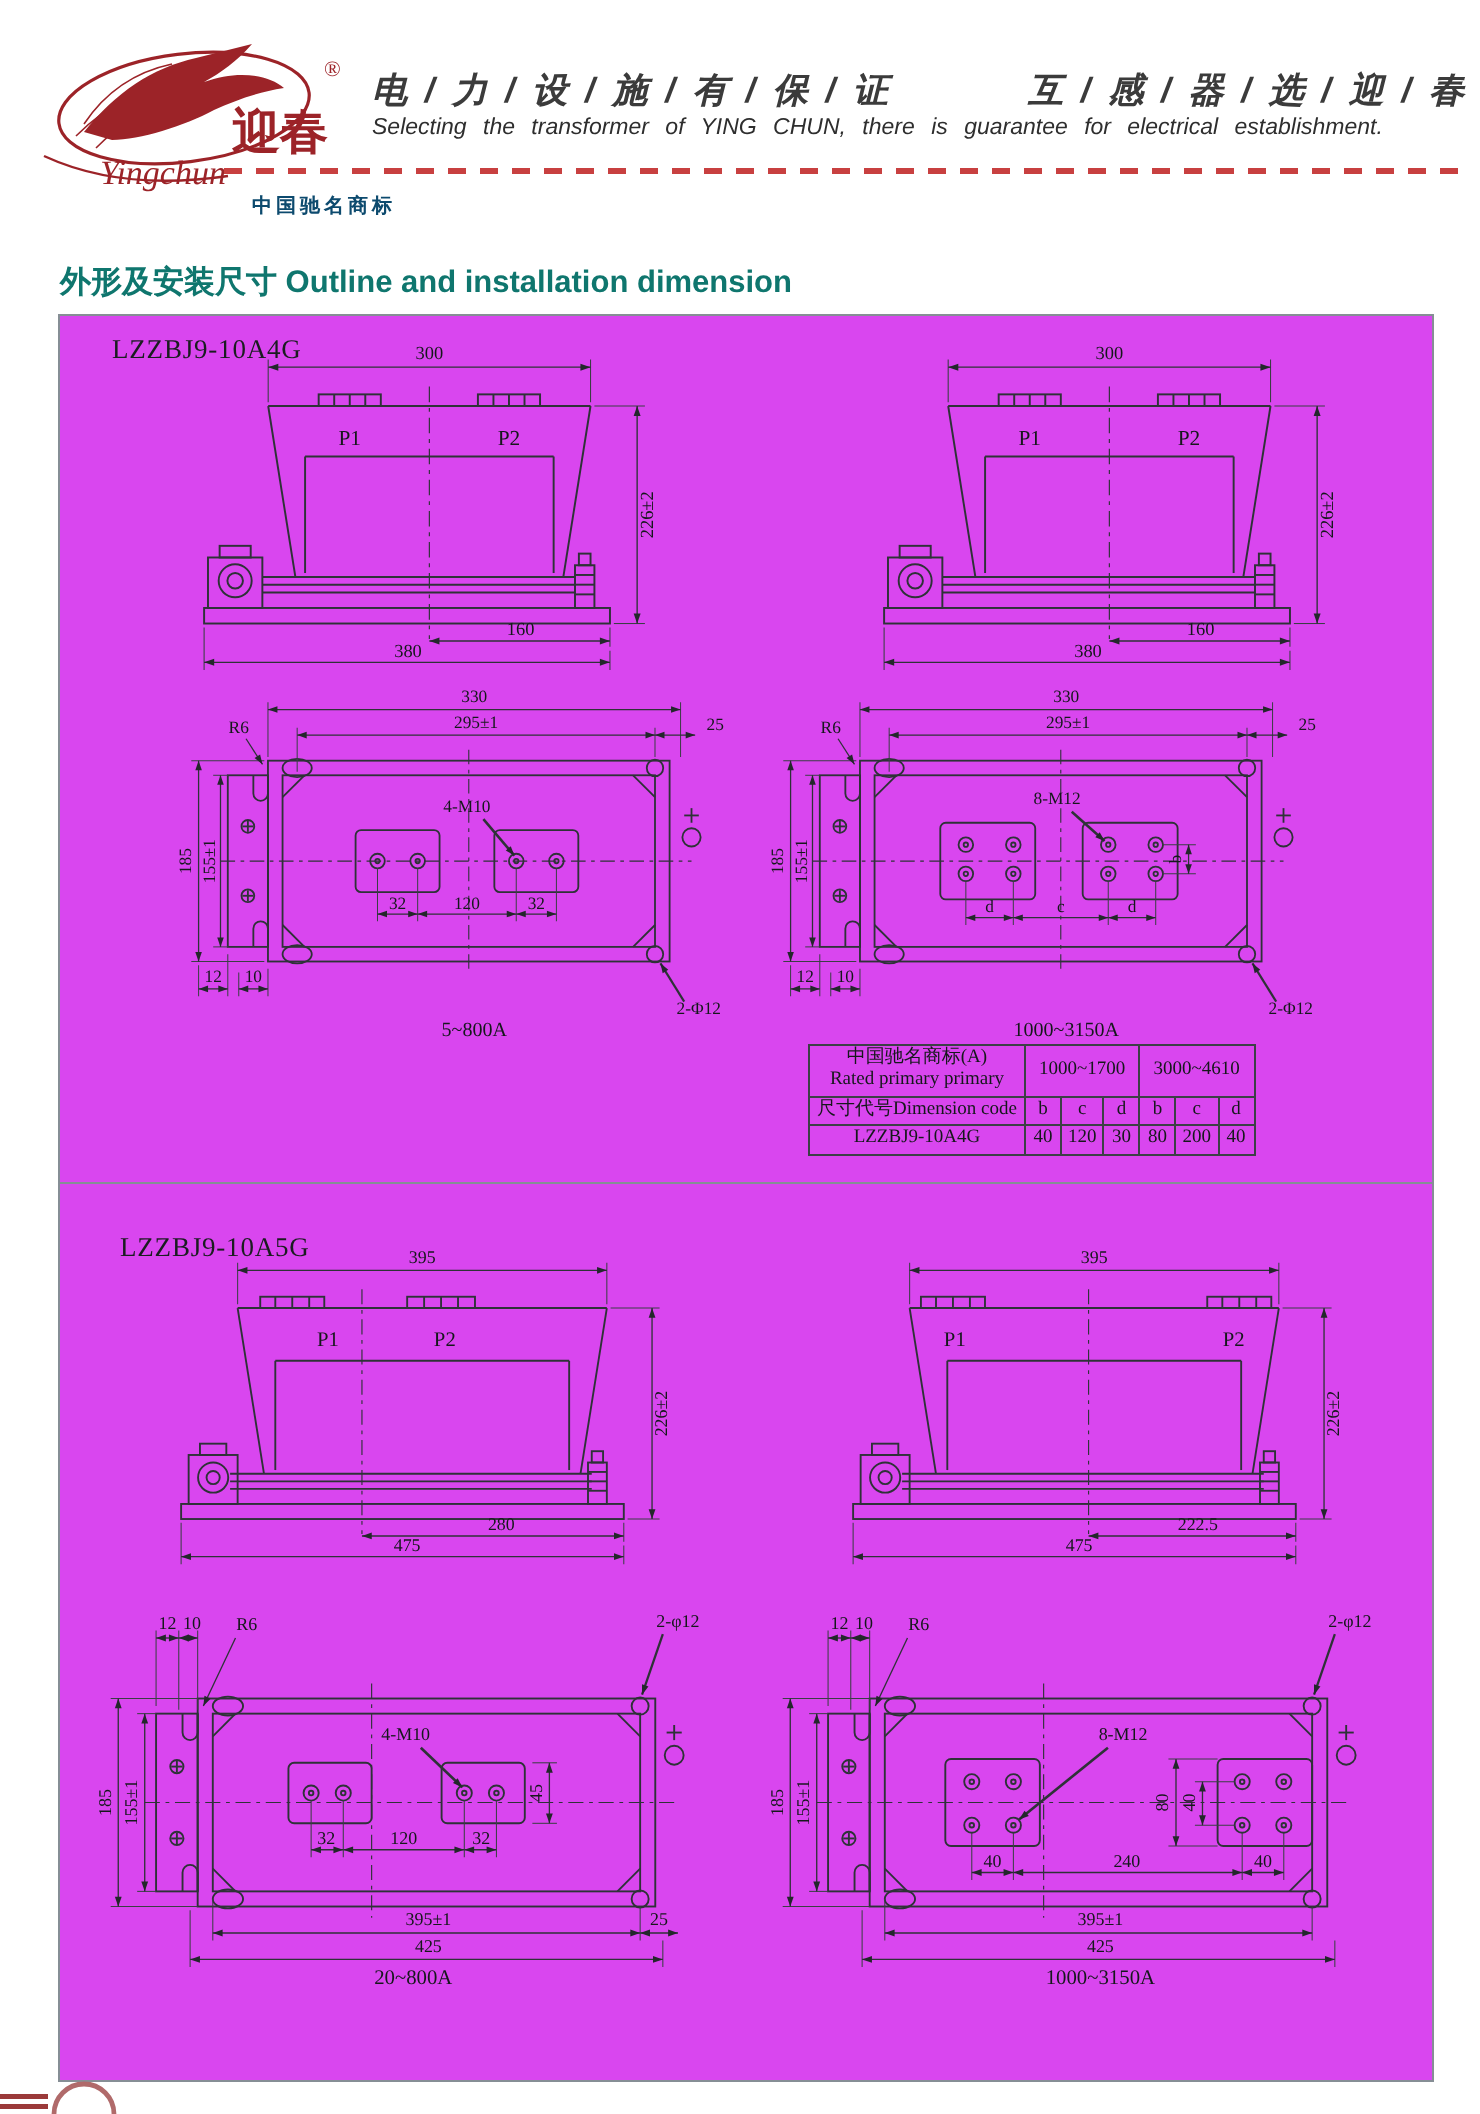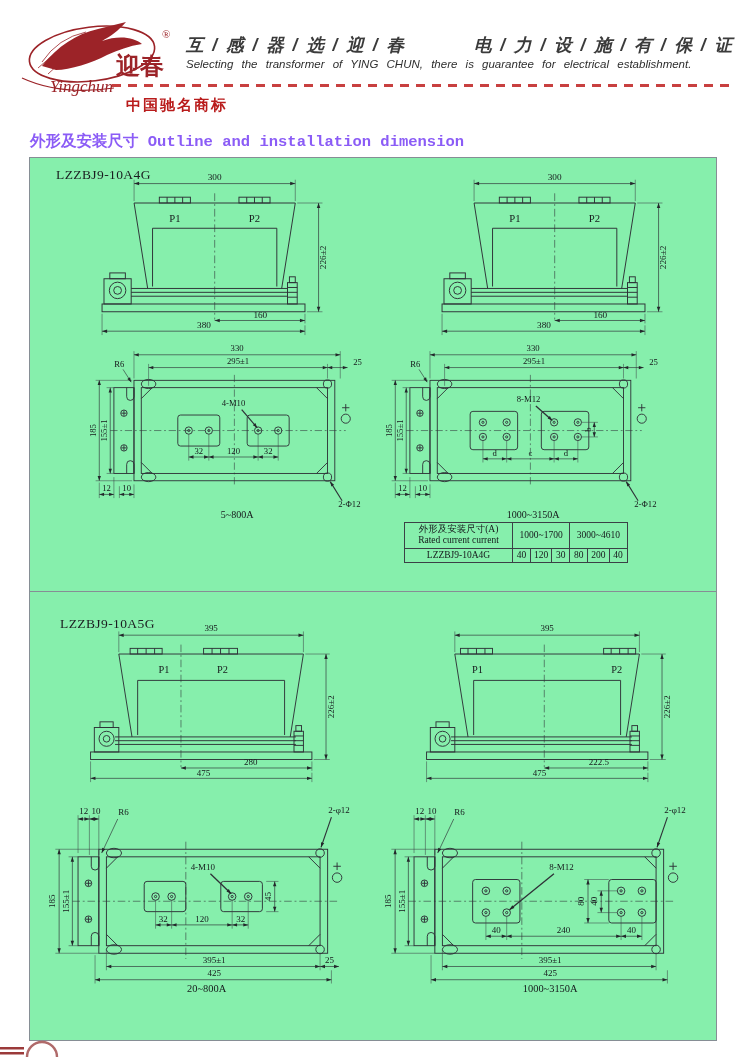--- a/index.html
+++ b/index.html
@@ -1,26 +1,26 @@
 <!DOCTYPE html>
 <html><head>
 <meta charset="utf-8">
 <style>
 *{margin:0;padding:0;box-sizing:border-box}
 html,body{width:740px;height:1057px}
 body{position:relative;background:#fff;font-family:"Liberation Serif",serif;overflow:hidden}
 .abs{position:absolute}
 
-.tm-note{color:#b91c1c;font-weight:bold;font-size:15px;letter-spacing:2px;font-family:"Liberation Sans",sans-serif}
+.tm-note{color:#0c4a6e;font-weight:bold;font-size:10px;letter-spacing:2px;font-family:"Liberation Sans",sans-serif}
 .slogan-cn{width:548px;display:flex;justify-content:space-between;font-family:"Liberation Sans",sans-serif;font-weight:bold;font-style:italic;font-size:17.5px;color:#3b3b3b;letter-spacing:2px;white-space:nowrap}
 .slogan-en{width:548px;font-style:italic;font-size:11.5px;color:#2e2e2e;word-spacing:5px;white-space:nowrap;font-family:"Liberation Sans",sans-serif}
 .red-dash{height:3px;background:repeating-linear-gradient(90deg,#c84040 0 9px,transparent 9px 16px)}
-.page-title{color:#8b5cf6;font-weight:bold;font-size:15.5px;font-family:Liberation Mono, monospace;white-space:nowrap}
-
-.board{background:#86efac;border:1.6px solid #868e95}
+.page-title{color:#0f766e;font-weight:bold;font-size:15.5px;font-family:Liberation Sans, sans-serif;white-space:nowrap}
+
+.board{background:#d946ef;border:1.6px solid #868e95}
 .divider{border-top:1.5px solid #868e95;width:100%}
 .model-label{font-size:13.5px;color:#1a1d20;letter-spacing:.4px}
 
 svg{overflow:visible}
 svg line,svg rect,svg circle,svg ellipse,svg path,svg polyline{stroke:#2e3237;fill:none;stroke-width:1}
 svg .d,svg .lead{stroke-width:.7}
 svg .x{stroke-width:.55;stroke:#3a3f44}
 svg .c{stroke-width:.6;stroke-dasharray:8 3 2 3}
 svg text{fill:#15181b;stroke:none;font-size:9.5px;font-family:"Liberation Serif",serif}
 svg text.big{font-size:11px}
@@ -49,22 +49,22 @@
       <path class="logo-line" style="stroke-width:.8" d="M34,58 Q52,40 70,34"></path>
       <path class="logo-path" d="M28,50 C44,30 62,18 84,13 L112,6 C104,15 97,20 88,25 C104,19 120,21 128,28 C115,30 104,34 93,39 C78,47 56,54 42,54 Z"></path>
       <path class="logo-line" style="stroke-width:1.2" d="M8,62 C34,74 66,77 100,72"></path>
     </g>
     <text class="logo-cn" x="102" y="58">迎春</text>
     <text class="logo-reg" x="148" y="22">®</text>
     <text class="logo-script" x="36" y="76">Yingchun</text>
   </svg>
   <div class="abs tm-note" style="left:126px;top:96px">中国驰名商标</div>
   <div class="abs slogan-cn" style="left:186px;top:33px">
+    <span>电 / 力 / 设 / 施 / 有 / 保 / 证</span>
     <span>互 / 感 / 器 / 选 / 迎 / 春</span>
-    <span>电 / 力 / 设 / 施 / 有 / 保 / 证</span>
   </div>
   <div class="abs slogan-en" style="left:186px;top:58px">Selecting the transformer of YING CHUN, there is guarantee for electrical establishment.</div>
   <div class="abs red-dash" style="left:112px;top:84px;width:624px"></div>
 </div>
 
 <div class="abs page-title" style="left:30px;top:131px">外形及安装尺寸 Outline and installation dimension</div>
 
 <div class="abs board" style="left:29px;top:157px;width:688px;height:884px">
 
   <div class="abs model-label" style="left:26px;top:9px">LZZBJ9-10A4G</div>
@@ -406,25 +406,34 @@
       <polygon points="14.00,167.00 19.20,168.80 19.20,165.20" fill="#23272b" stroke="none"></polygon>
       <polygon points="52.00,167.00 46.80,165.20 46.80,168.80" fill="#23272b" stroke="none"></polygon>
       <polygon points="36.00,167.00 41.20,168.80 41.20,165.20" fill="#23272b" stroke="none"></polygon>
       <polygon points="267.00,153.00 268.21,158.37 271.27,156.47" fill="#23272b" stroke="none"></polygon>
     </svg>
 
   <table class="abs spec" style="left:374px;top:364px">
     <tbody>
         <tr>
       <td class="wide">
-        <div>外形及安装尺寸(A)</div>
-        <div>Rated current current</div>
+        <div>中国驰名商标(A)</div>
+        <div>Rated primary primary</div>
       </td>
       <td colspan="3">1000~1700</td>
       <td colspan="3">3000~4610</td>
+    </tr>
+    <tr>
+      <td>尺寸代号Dimension code</td>
+      <td class="num">b</td>
+      <td class="num">c</td>
+      <td class="num">d</td>
+      <td class="num">b</td>
+      <td class="num">c</td>
+      <td class="num">d</td>
     </tr>
     <tr>
       <td>LZZBJ9-10A4G</td>
       <td class="num">40</td>
       <td class="num">120</td>
       <td class="num">30</td>
       <td class="num">80</td>
       <td class="num">200</td>
       <td class="num">40</td>
     </tr>

